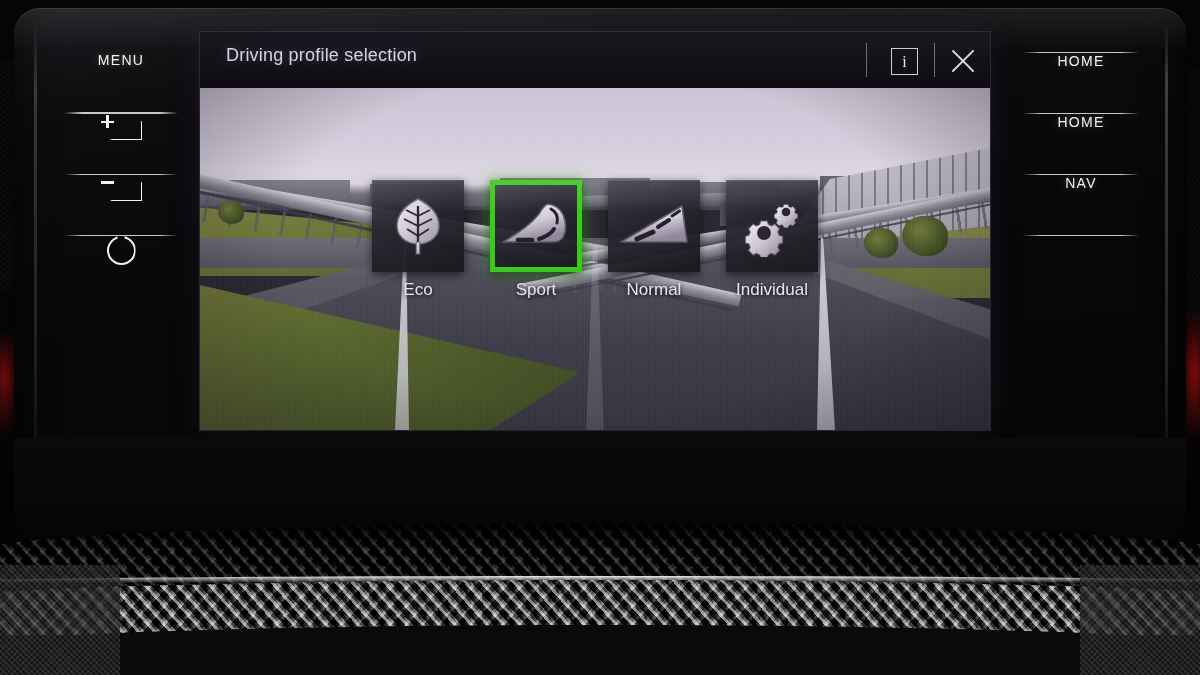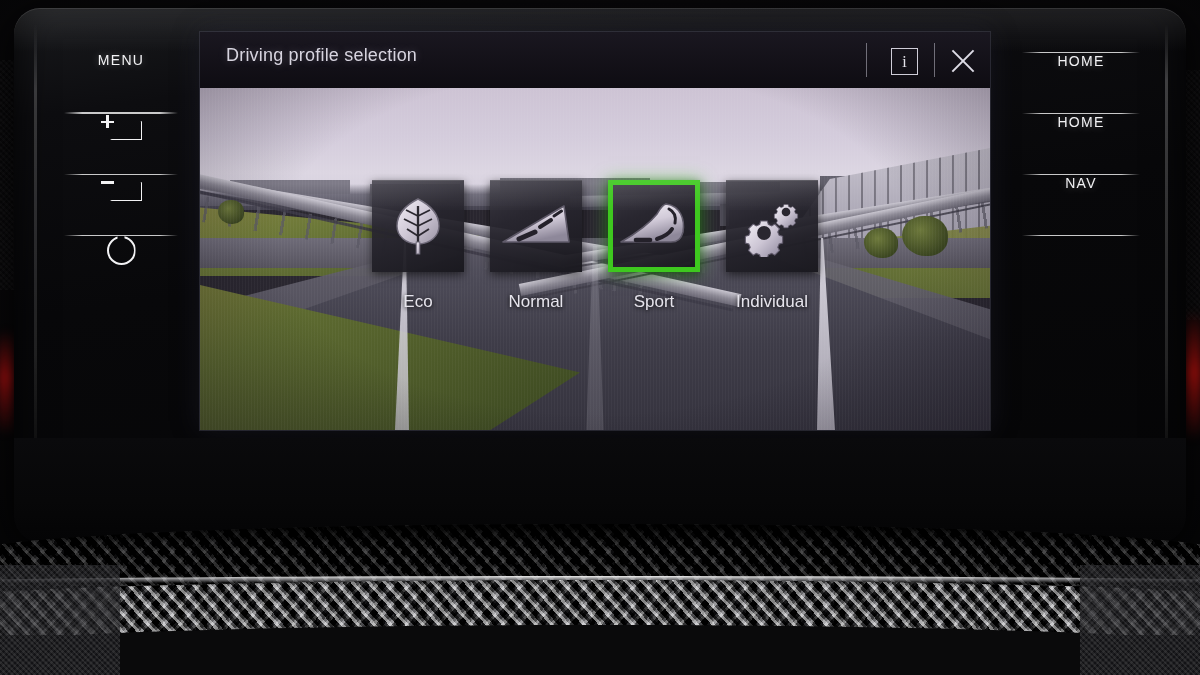--- a/index.html
+++ b/index.html
@@ -175,21 +175,21 @@
     display:flex;justify-content:center;gap:26px;z-index:5;}
   .tilewrap{width:92px;display:flex;flex-direction:column;align-items:center;}
   .tile{width:92px;height:92px;position:relative;
     background:linear-gradient(160deg,rgba(62,60,70,.92) 0%,rgba(40,38,47,.94) 38%,rgba(24,23,29,.96) 100%);
     box-shadow:inset 0 1px 0 rgba(255,255,255,.10), 0 3px 9px rgba(0,0,0,.6);
     display:flex;align-items:center;justify-content:center;}
   .tile.sel{outline:5px solid var(--sel);outline-offset:-5px;
     box-shadow:inset 0 1px 0 rgba(255,255,255,.10), 0 0 16px rgba(60,200,32,.55), 0 3px 9px rgba(0,0,0,.6);}
   .tile:after{content:"";position:absolute;left:0;right:0;top:0;height:34%;
     background:linear-gradient(180deg,rgba(255,255,255,.085),rgba(255,255,255,0));pointer-events:none;}
-  .tlabel{margin-top:20px;font-size:17px;color:#e6e4ec;white-space:nowrap;
+  .tlabel{margin-top:8px;font-size:17px;color:#e6e4ec;white-space:nowrap;
     text-shadow:0 1px 4px rgba(0,0,0,.95);}
 
   svg.ic{display:block;}
 
   
   #botbezel{position:absolute;left:14px;top:438px;width:1172px;height:104px;
     border-radius:0 0 26px 26px;
     background:linear-gradient(180deg,#0a0a0c 0%,#070708 60%,#040405 100%);}
   #carbon{position:absolute;left:-30px;top:524px;width:1260px;height:151px;
     border-radius:58% 58% 0 0 / 34px 34px 0 0;overflow:hidden;
@@ -356,55 +356,55 @@
             <path d="M27 3C13 10 6 20 6 30c0 10 9 18 21 18s21-8 21-18C48 20 41 10 27 3z" fill="url(#gmet)" stroke="#6f6a79" stroke-width="1.4"></path>
             <path d="M27 10v47" stroke="#2b2830" stroke-width="2.3" fill="none"></path>
             <path d="M27 20 15 14M27 20l12-6M27 30 13 23M27 30l14-7M27 40 16 33M27 40l11-7" stroke="#2b2830" stroke-width="1.9" fill="none"></path>
             <rect x="25.2" y="46" width="3.6" height="12" fill="url(#gmet)" stroke="#6f6a79" stroke-width="1"></rect>
           </svg>
         </div>
         <div class="tlabel">Eco</div>
       </div>
 
       <div class="tilewrap">
+        <div class="tile sel" style="--sel:#3ec81f">
+          <svg class="ic" width="70" height="56" viewBox="0 0 70 56">
+            <defs>
+                <linearGradient id="gmet3" x1="0" y1="0" x2="0.4" y2="1">
+              <stop offset="0" stop-color="#f4f1f7"></stop>
+                  <stop offset=".55" stop-color="#d2cbd9"></stop>
+              <stop offset="1" stop-color="#8e889a"></stop>
+                </linearGradient>
+              </defs>
+            <path d="M47 6 C62 8 66 22 64 34 C62 42 58 44 52 44 L2 44 C16 36 30 26 38 16 C41 11 43 7 47 6 Z" fill="url(#gmet3)" stroke="#5f5a69" stroke-width="1.6" stroke-linejoin="round"></path>
+            <path d="M50 11 C56 14 57 20 56 25" stroke="#24212a" stroke-width="3" fill="none" stroke-linecap="round"></path>
+            <path d="M53 31 C50 36 44 39 38 41" stroke="#24212a" stroke-width="4" fill="none" stroke-linecap="round"></path>
+            <path d="M31 42 L17 42" stroke="#24212a" stroke-width="4.6" fill="none" stroke-linecap="round"></path>
+          </svg>
+        </div>
+        <div class="tlabel">Sport</div>
+      </div>
+
+      <div class="tilewrap">
         <div class="tile">
           <svg class="ic" width="70" height="56" viewBox="0 0 70 56">
             <defs>
                 <linearGradient id="gmet2" x1="0" y1="0" x2="0.4" y2="1">
               <stop offset="0" stop-color="#f4f1f7"></stop>
                   <stop offset=".55" stop-color="#d2cbd9"></stop>
               <stop offset="1" stop-color="#8e889a"></stop>
                 </linearGradient>
               </defs>
             <path d="M63 8 L68 44 L2 44 Z" fill="url(#gmet2)" stroke="#5f5a69" stroke-width="1.6" stroke-linejoin="round"></path>
             <path d="M60.5 13 L53 18" stroke="#24212a" stroke-width="3" stroke-linecap="round"></path>
             <path d="M50 22 L39 29" stroke="#24212a" stroke-width="4" stroke-linecap="round"></path>
             <path d="M34 34 L18 41" stroke="#24212a" stroke-width="5" stroke-linecap="round"></path>
           </svg>
         </div>
         <div class="tlabel">Normal</div>
-      </div>
-
-      <div class="tilewrap">
-        <div class="tile sel" style="--sel:#3ec81f">
-          <svg class="ic" width="70" height="56" viewBox="0 0 70 56">
-            <defs>
-                <linearGradient id="gmet3" x1="0" y1="0" x2="0.4" y2="1">
-              <stop offset="0" stop-color="#f4f1f7"></stop>
-                  <stop offset=".55" stop-color="#d2cbd9"></stop>
-              <stop offset="1" stop-color="#8e889a"></stop>
-                </linearGradient>
-              </defs>
-            <path d="M47 6 C62 8 66 22 64 34 C62 42 58 44 52 44 L2 44 C16 36 30 26 38 16 C41 11 43 7 47 6 Z" fill="url(#gmet3)" stroke="#5f5a69" stroke-width="1.6" stroke-linejoin="round"></path>
-            <path d="M50 11 C56 14 57 20 56 25" stroke="#24212a" stroke-width="3" fill="none" stroke-linecap="round"></path>
-            <path d="M53 31 C50 36 44 39 38 41" stroke="#24212a" stroke-width="4" fill="none" stroke-linecap="round"></path>
-            <path d="M31 42 L17 42" stroke="#24212a" stroke-width="4.6" fill="none" stroke-linecap="round"></path>
-          </svg>
-        </div>
-        <div class="tlabel">Sport</div>
       </div>
 
       <div class="tilewrap">
         <div class="tile">
           <svg class="ic" width="66" height="62" viewBox="0 0 66 62">
             <defs>
                 <linearGradient id="gmet4" x1="0" y1="0" x2="1" y2="1">
               <stop offset="0" stop-color="#f4f1f7"></stop>
                   <stop offset=".5" stop-color="#cdc6d5"></stop>
               <stop offset="1" stop-color="#8b859a"></stop>

